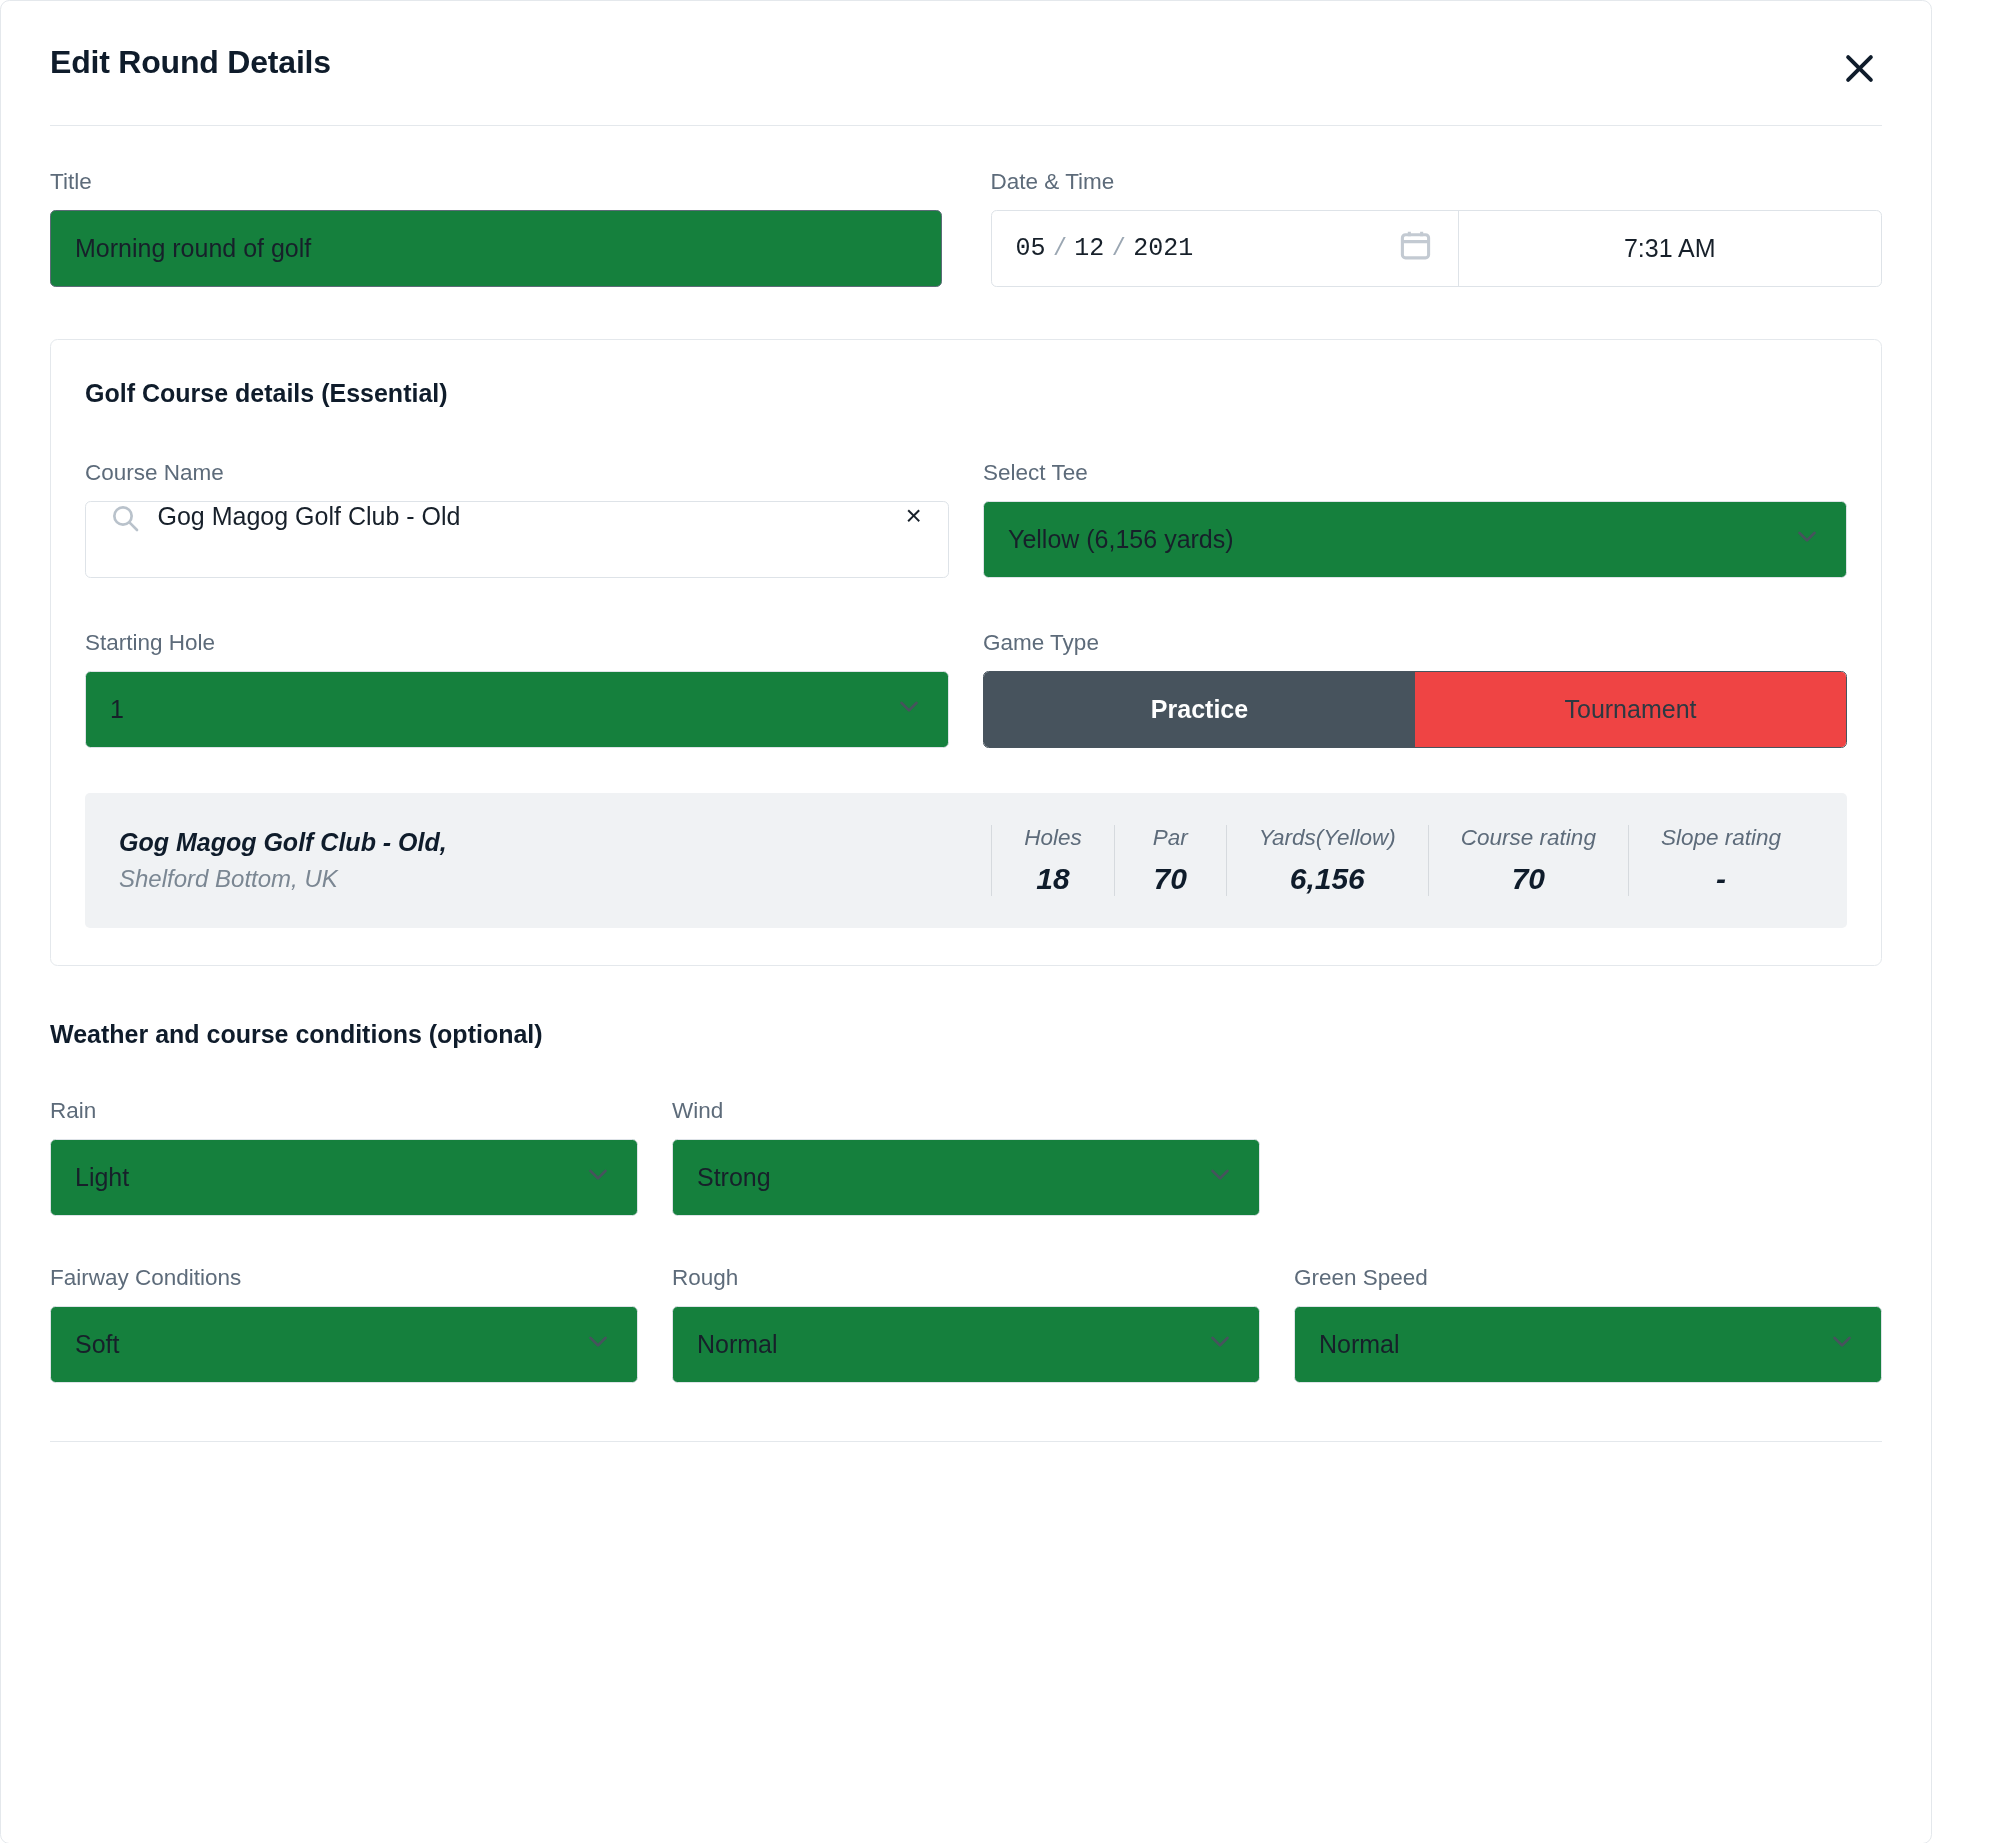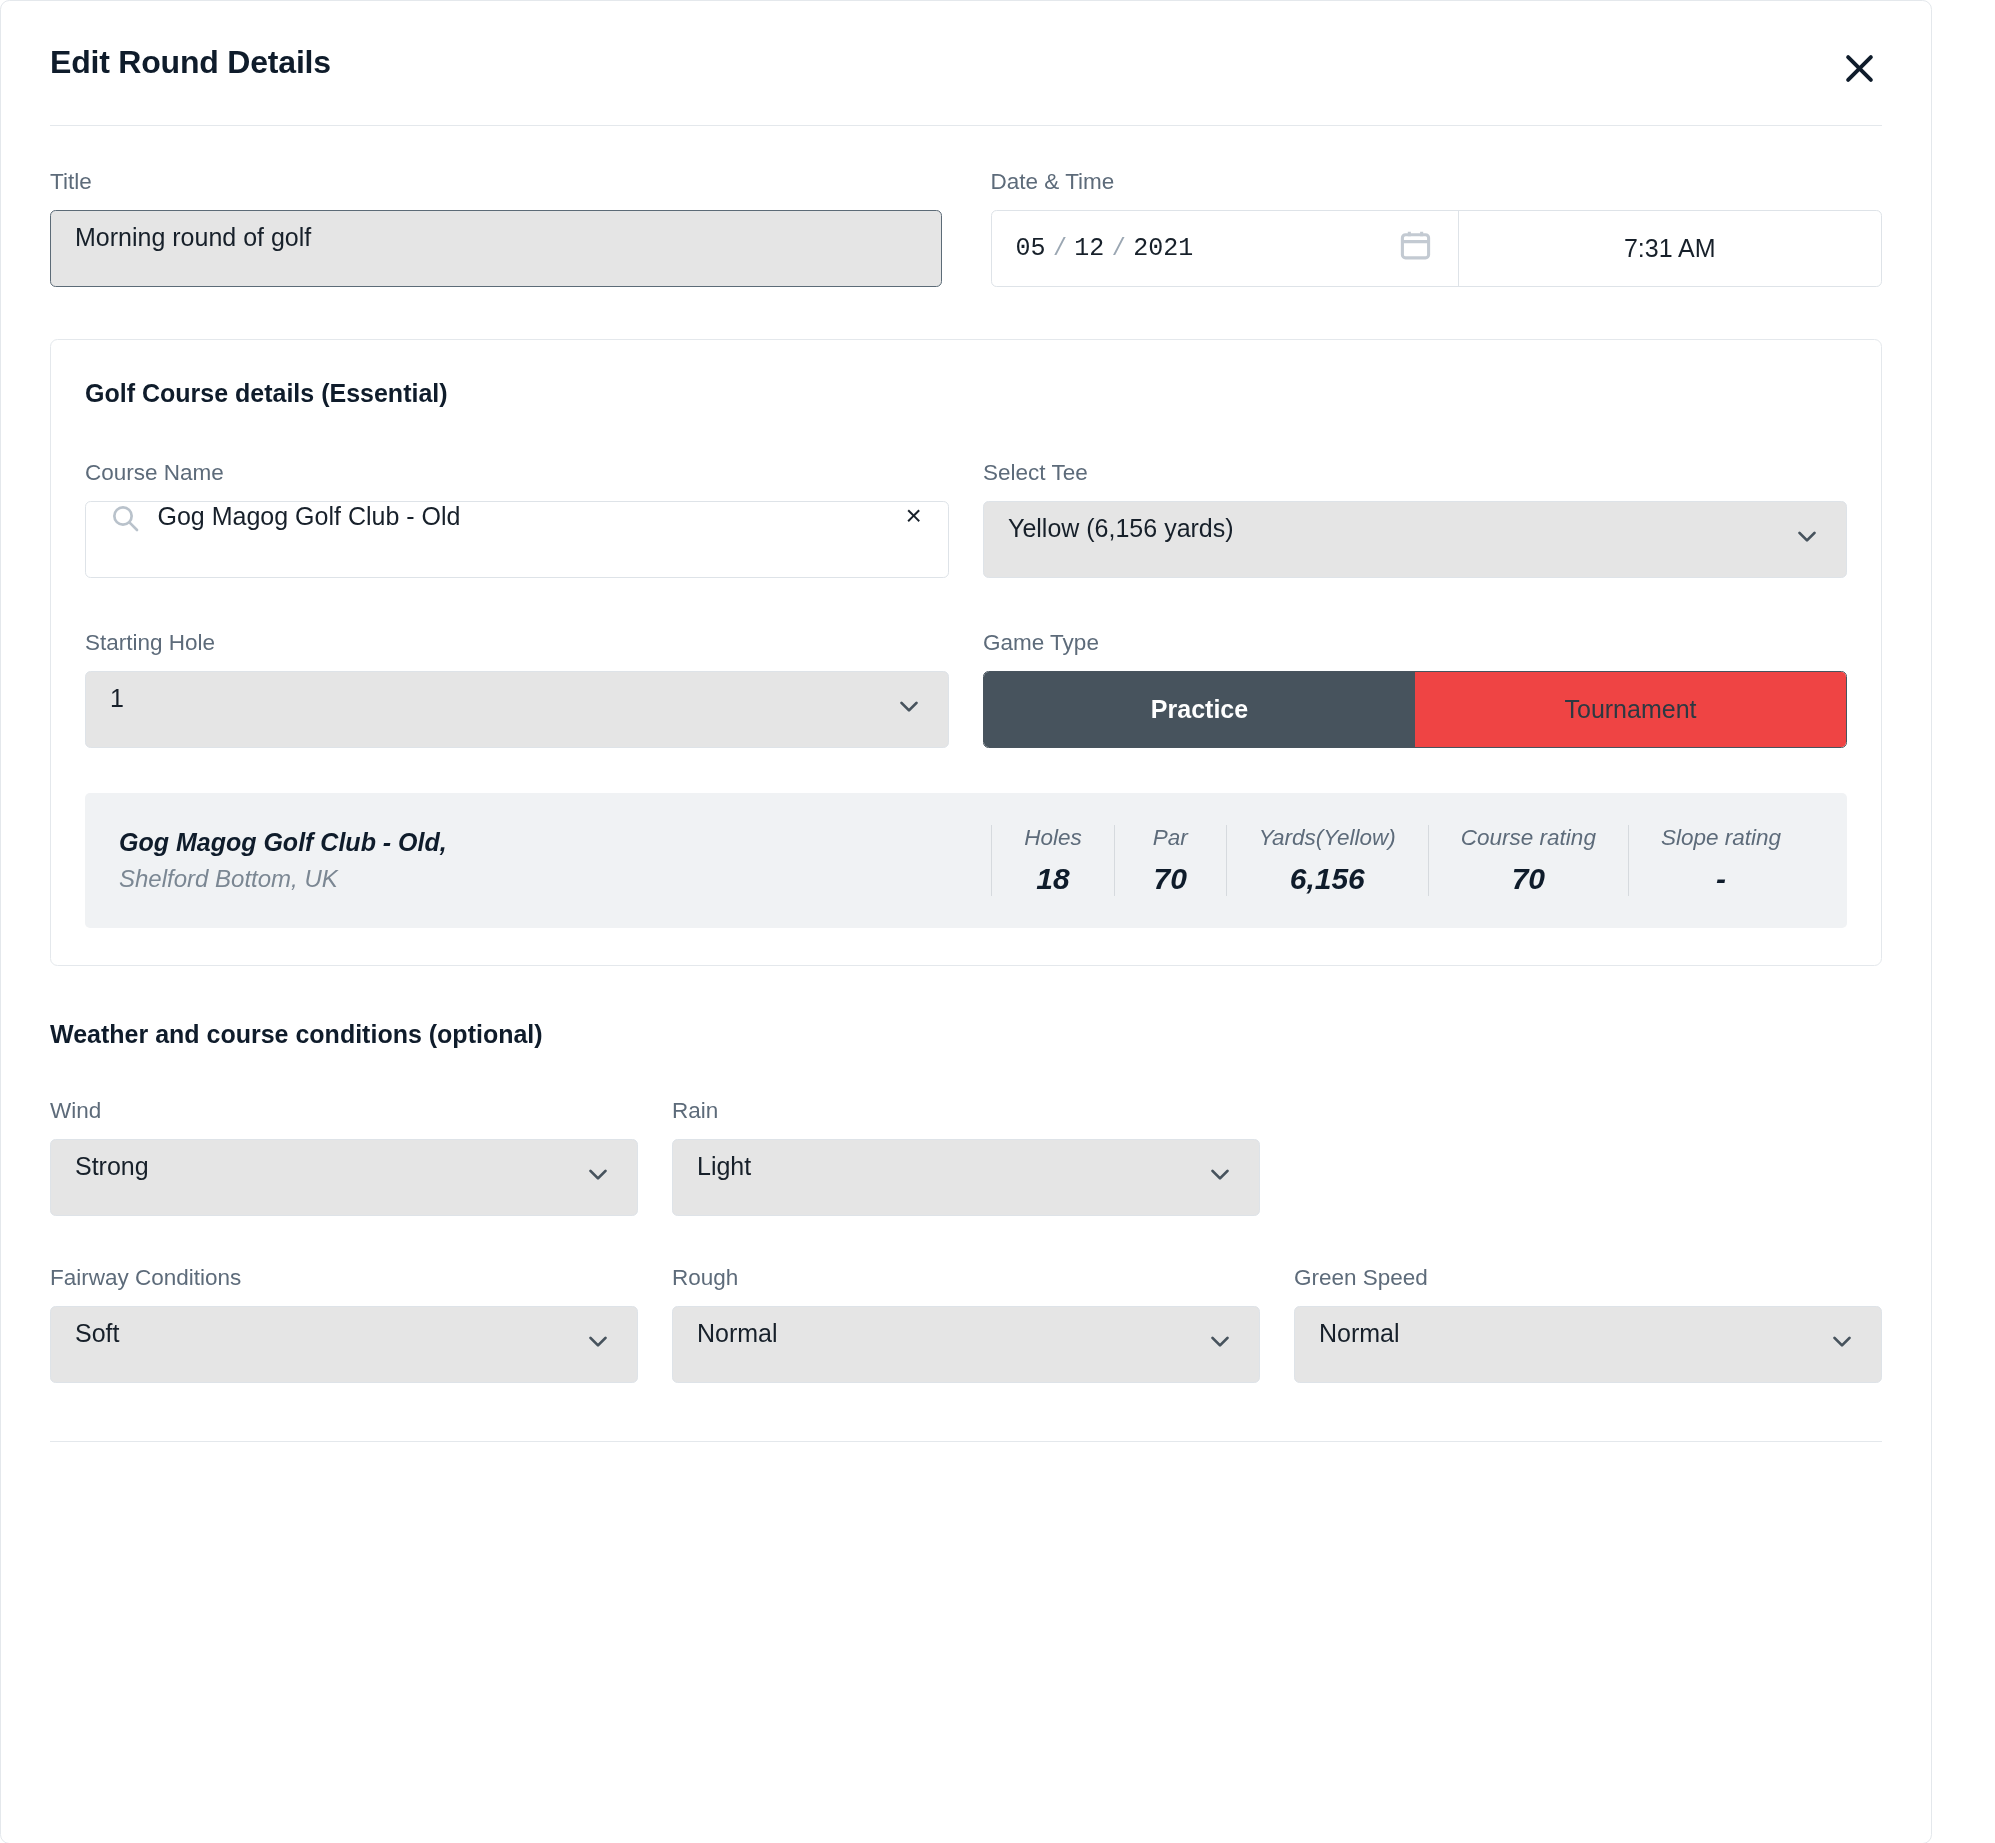--- a/index.html
+++ b/index.html
@@ -56,24 +56,24 @@
   .field-label {
     font-size: 22.5px;
     color: #5d6b7a;
     margin-bottom: 15px;
     display: block;
   }
   .ctrl {
     height: 77px;
     border: 0.9px solid #dee3e8;
     border-radius: 5.6px;
-    background: #e5e5e5;
-    display: flex;
-    align-items: flex-start;
-    padding: 12px 24px;
+    background: #15803d;
+    display: flex;
+    align-items: center;
+    padding: 6px 24px;
     font-size: 25px;
     color: #17202a;
     position: relative;
   }
   .ctrl.strong-border { border: 1.9px solid #5c6b77; }
   .chev {
     position: absolute;
     right: 24px;
     top: 50%;
     transform: translateY(-50%);
@@ -405,34 +405,34 @@
         <div class="k">Slope rating</div>
         <div class="v">-</div>
       </div>
     </div>
   </div>
 
   <div class="weather-heading">Weather and course conditions (optional)</div>
 
   <div class="w-row">
     <div class="w-col">
-      <span class="field-label">Wind</span>
+      <span class="field-label">Rain</span>
       <div class="ctrl">
-        <span>Strong</span>
+        <span>Light</span>
         <span class="chev">
           <svg width="30" height="30" viewBox="0 0 24 24" fill="none" stroke="#47535d" stroke-width="2.2" stroke-linecap="round" stroke-linejoin="round">
             <polyline points="6 9.5 12 15.5 18 9.5"></polyline>
           </svg>
         </span>
       </div>
     </div>
     <div class="w-col">
-      <span class="field-label">Rain</span>
+      <span class="field-label">Wind</span>
       <div class="ctrl">
-        <span>Light</span>
+        <span>Strong</span>
         <span class="chev">
           <svg width="30" height="30" viewBox="0 0 24 24" fill="none" stroke="#47535d" stroke-width="2.2" stroke-linecap="round" stroke-linejoin="round">
             <polyline points="6 9.5 12 15.5 18 9.5"></polyline>
           </svg>
         </span>
       </div>
     </div>
     <div class="w-col spacer"></div>
   </div>
 

